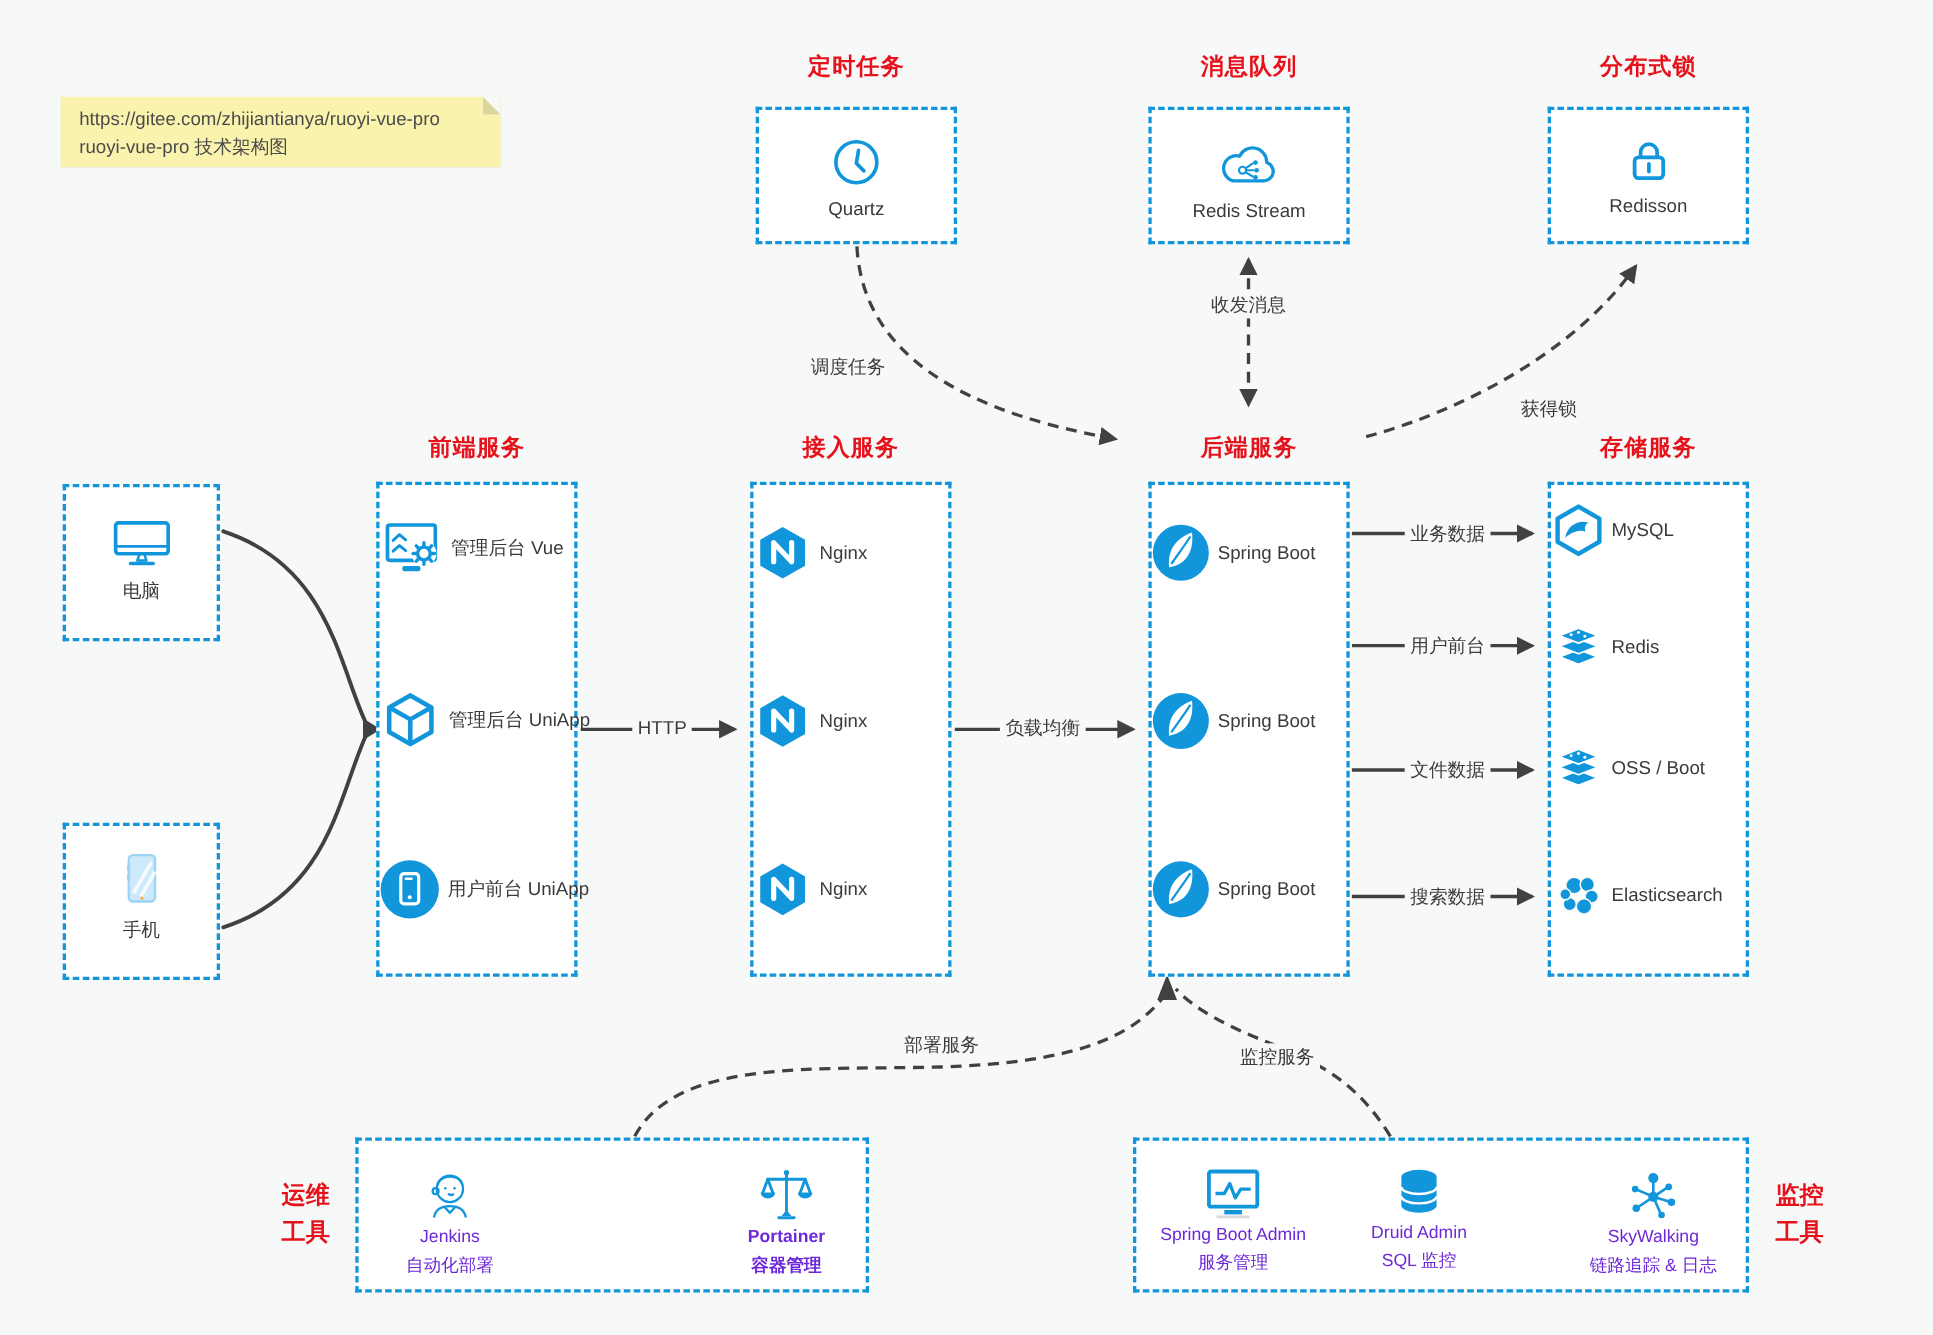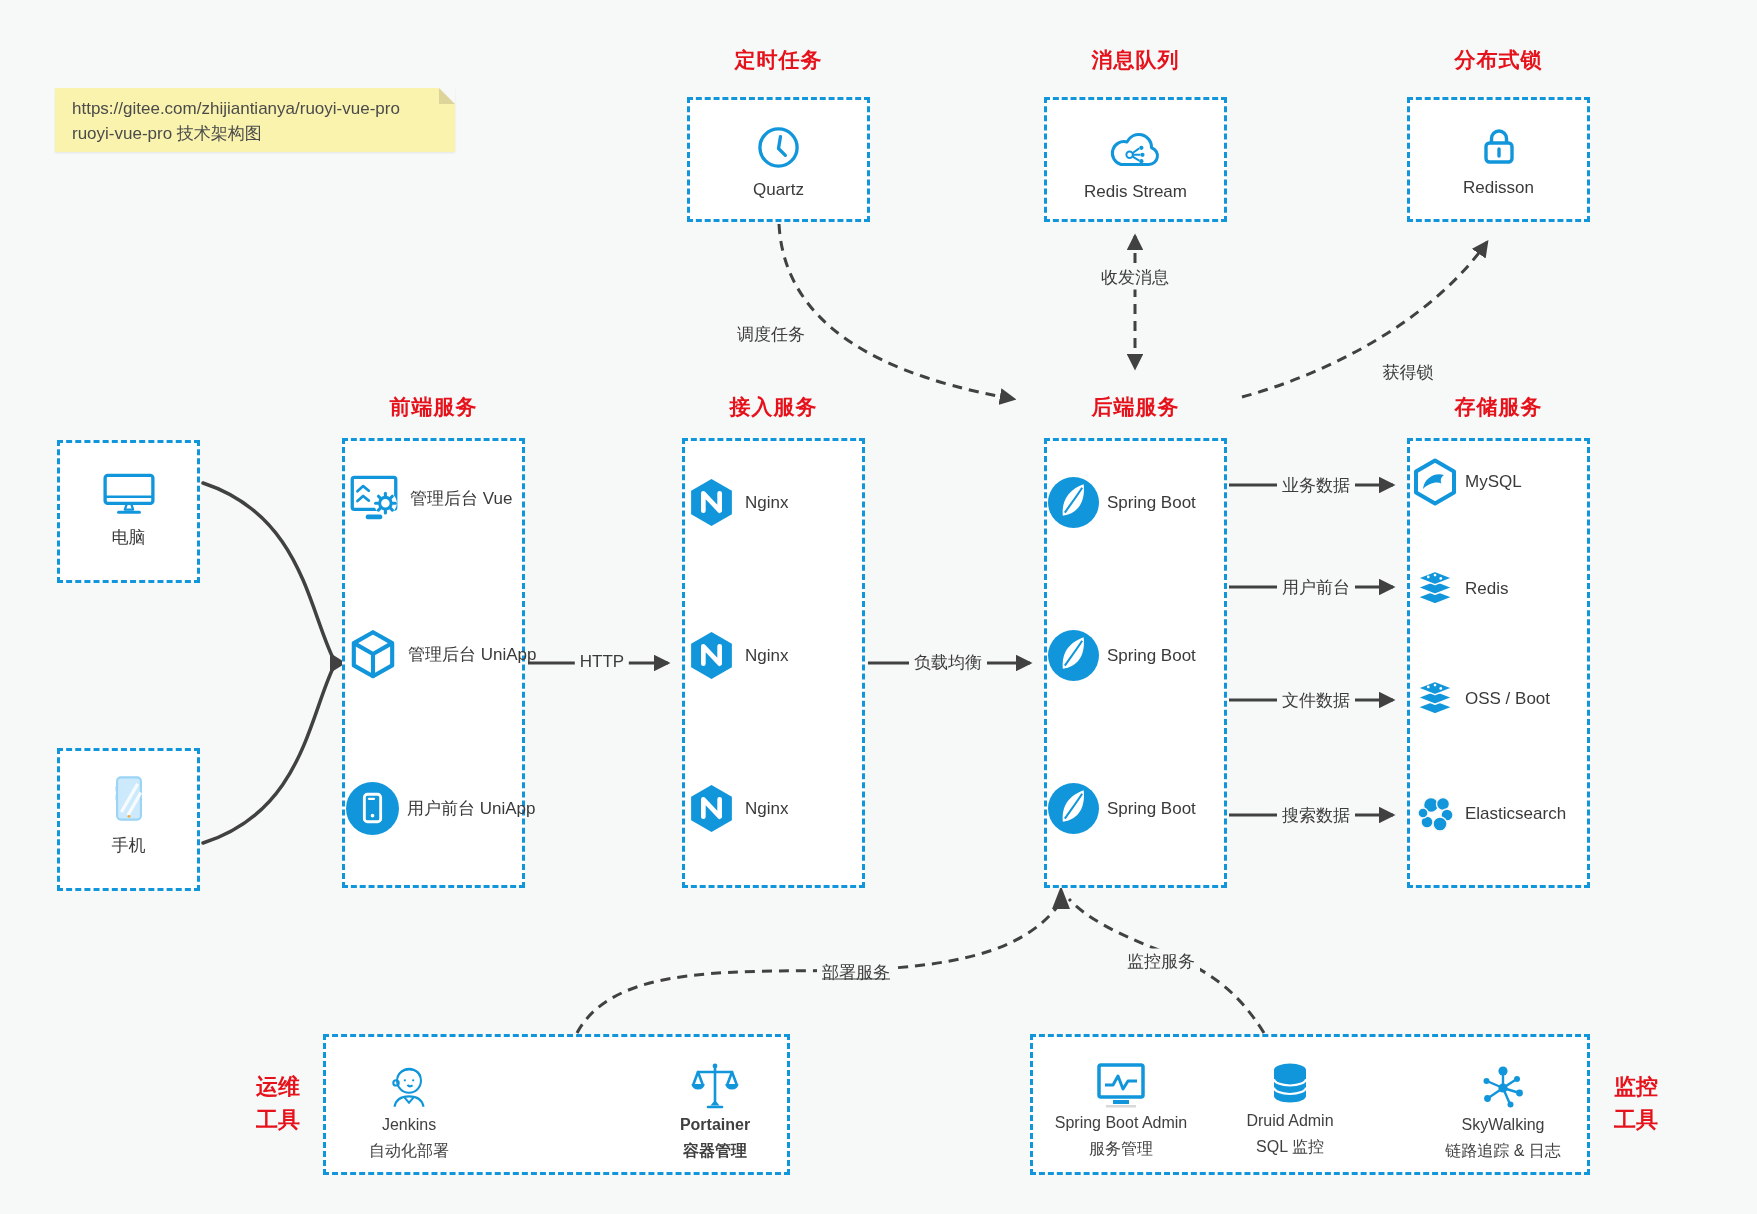--- a/index.html
+++ b/index.html
@@ -16,21 +16,21 @@
     color:var(--title-red,#e6121b);letter-spacing:1px;}
   .dashed-box{position:absolute;background:#ffffff;border:3px dashed var(--accent-blue,#1296db);box-sizing:border-box;}
   .node-box{display:flex;flex-direction:column;align-items:center;gap:9px;}
   .node-label{font-size:17px;color:#3a3a3a;white-space:nowrap;}
   .icon{display:block;color:var(--accent-blue,#1296db);}
   .icon svg{display:block;}
 
   .v-item{position:absolute;left:0;width:100%;display:flex;align-items:center;gap:7px;}
 
   .b-item{position:absolute;top:24px;width:200px;display:flex;flex-direction:column;align-items:center;gap:2px;}
-  .b-line{font-size:16px;color:#404040;line-height:1.5;white-space:nowrap;}
+  .b-line{font-size:16px;color:#6d28d9;line-height:1.5;white-space:nowrap;}
 
   .side-label{position:absolute;color:var(--title-red,#e6121b);font-weight:bold;font-size:22px;
     line-height:1.5;text-align:center;}
 
   .edge-label{position:absolute;transform:translate(-50%,-50%);font-size:17px;color:#3c3c3c;
     background:var(--canvas-bg,#f7f8f8);padding:1px 5px;white-space:nowrap;}
 
   .conn{position:absolute;left:0;top:0;}
   .edge{stroke:var(--arrow-dark,#414141);fill:none;}
   .edge.solid{stroke-width:3px;}
@@ -405,16 +405,16 @@
 
   <span class="edge-label" style="left:602px;top:662px;">HTTP</span>
   <span class="edge-label" style="left:948px;top:662px;">负载均衡</span>
   <span class="edge-label" style="left:1316px;top:485px;">业务数据</span>
   <span class="edge-label" style="left:1316px;top:587px;">用户前台</span>
   <span class="edge-label" style="left:1316px;top:700px;">文件数据</span>
   <span class="edge-label" style="left:1316px;top:815px;">搜索数据</span>
   <span class="edge-label" style="left:771px;top:334px;">调度任务</span>
   <span class="edge-label" style="left:1135px;top:277px;">收发消息</span>
   <span class="edge-label" style="left:1408px;top:372px;">获得锁</span>
-  <span class="edge-label" style="left:856px;top:972px;text-decoration:underline;">部署服务</span>
+  <span class="edge-label" style="left:856px;top:950px;">部署服务</span>
   <span class="edge-label" style="left:1161px;top:961px;">监控服务</span>
 
 </div>
 
 </body></html>

